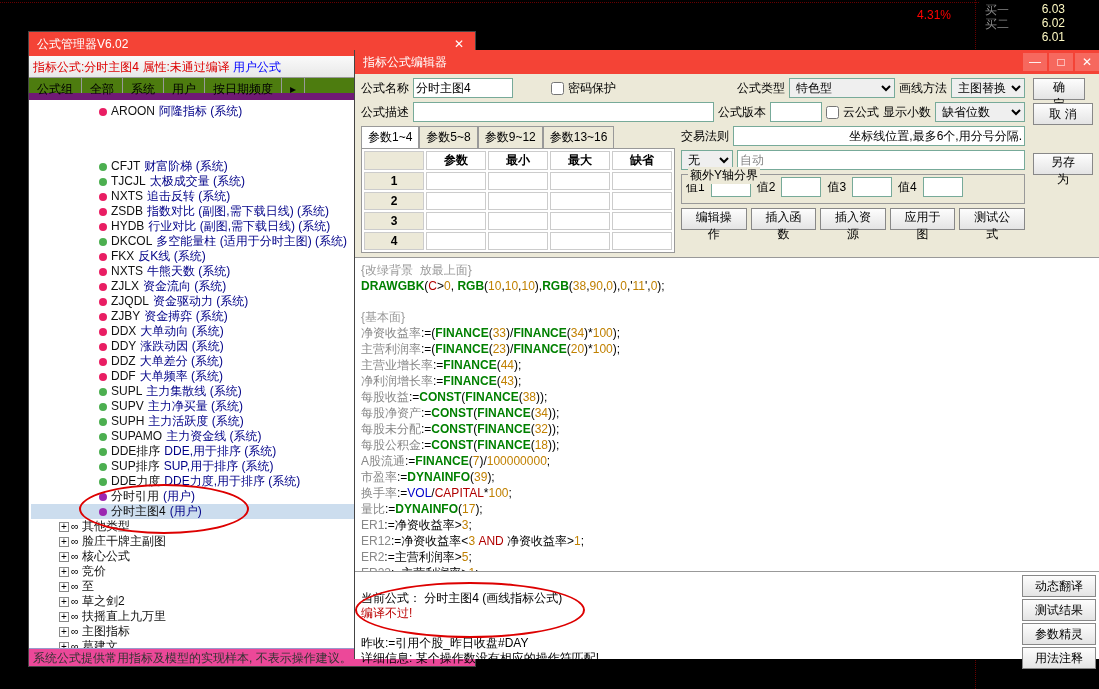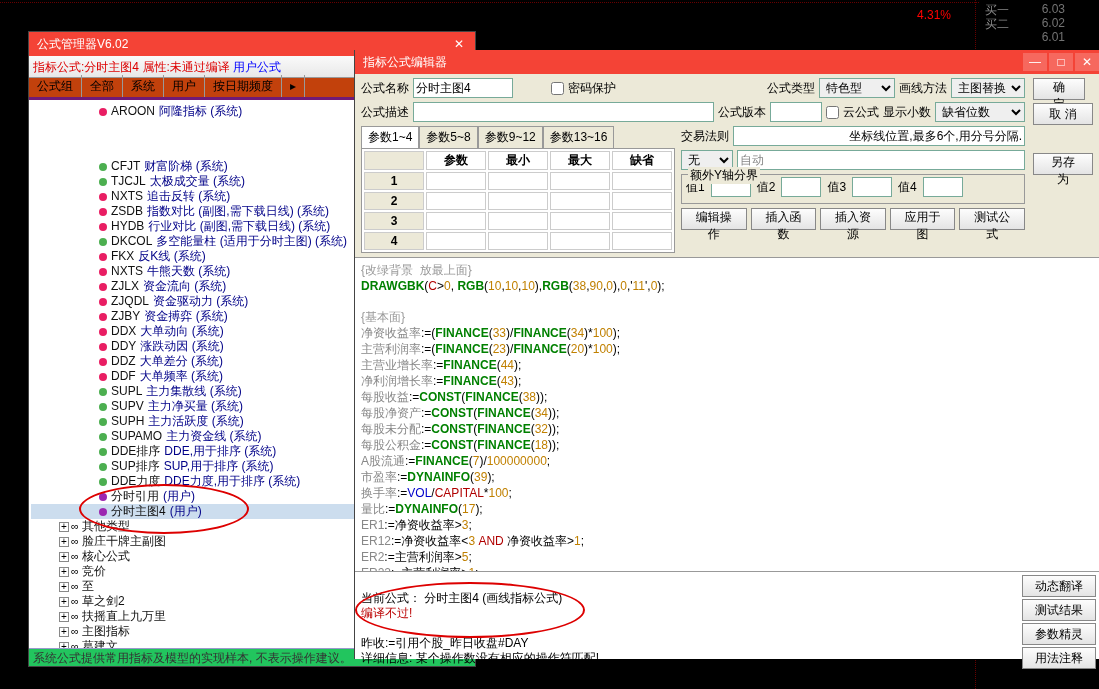--- a/index.html
+++ b/index.html
@@ -1,37 +1,37 @@
 <!DOCTYPE html>
 <html><head>
 <meta charset="utf-8">
 <style>
   * { box-sizing: border-box; margin: 0; padding: 0; font-family: "Microsoft YaHei", SimSun, sans-serif; font-size: 12px; }
   body { background: #000; width: 1099px; height: 689px; position: relative; overflow: hidden; }
   .bg-chart { position: absolute; top: 0; left: 0; width: 100%; height: 100%; }
   .bg-line-h { position:absolute; height:1px; border-top:1px dotted #600; }
   .bg-line-v { position:absolute; width:1px; border-left:1px dotted #600; }
   .bg-text { position:absolute; font-size:12px; }
-  .r { color:#f00; } .g { color:#737373; }
+  .r { color:#f00; } .g { color:#fef9c3; }
 
   .win-mgr { position:absolute; top:31px; left:28px; width:448px; height:636px; background:#fff; border:1px solid #444; }
   .win-mgr .title-bar { height:24px; background:#f44336; color:#fff; display:flex; align-items:center; padding-left:8px; }
   .win-mgr .title-bar .x { margin-left:auto; width:32px; height:24px; text-align:center; line-height:24px; }
   .win-mgr .sub-bar { height:22px; background:linear-gradient(#fafafa,#e8e8e8); border-bottom:1px solid #999; padding-left:4px; line-height:22px; }
   .sub-bar .red { color:#d00; } .sub-bar .blue { color:#00f; }
-  .tabs-row { height:22px; display:flex; background:#c2410c; border-bottom:3px solid #701a75;align-items:flex-end; }
+  .tabs-row { height:22px; display:flex; background:#4d7c0f; border-bottom:7px solid #701a75; }
   .tabs-row .tab { padding:0 8px; border-right:1px solid #999; line-height:22px; cursor:pointer; }
   .tree { height: calc(100% - 24px - 22px - 22px - 18px); overflow:hidden; background:#fff; padding:4px 2px; }
   .tree .row { height:15px; line-height:15px; white-space:nowrap; position:relative; }
   .tree .dot { display:inline-block; width:8px; height:8px; border-radius:50%; margin-right:4px; vertical-align:middle; }
   .dot.m { background:#e91e63; } .dot.g { background:#4caf50; } .dot.p { background:#9c27b0; }
   .tree .name { color:#111; }
   .tree .anno { color:#008; margin-left:4px; }
   .tree .box { display:inline-block; width:10px; height:10px; border:1px solid #888; text-align:center; line-height:8px; margin-right:2px; font-size:10px; vertical-align:middle; background:#fff;}
-  .footer-hint { position:absolute; bottom:0; left:0; right:0; height:18px; background:#22c55e; border-top:1px solid #99c; line-height:18px; padding-left:4px; color:#333; }
+  .footer-hint { position:absolute; bottom:0; left:0; right:0; height:18px; background:#ec4899; border-top:1px solid #99c; line-height:18px; padding-left:4px; color:#333; }
   .ellipse1, .ellipse2 { position:absolute; border:2px solid #d00; border-radius:50%; pointer-events:none; }
 
   .win-ed { position:absolute; top:50px; left:354px; right:0; height:609px; background:#fff; border-left:1px solid #444; }
   .win-ed .title-bar { height:24px; background:#f44336; color:#fff; display:flex; align-items:center; padding-left:8px; }
   .win-ed .title-bar .winbtn { width:24px; height:18px; margin-left:2px; background:rgba(255,255,255,0.2); text-align:center; line-height:18px; cursor:pointer; }
   .win-ed .top-panel { background:#ece9d8; padding:4px 6px; border-bottom:1px solid #999; }
   .form-row { display:flex; align-items:center; margin-bottom:4px; gap:4px; }
   .lbl { font-size:12px; }
   input.txt, select.sel { border:1px solid #7a9; height:20px; padding:0 2px; }
   .btn { border:1px solid #888; background:linear-gradient(#fdfdfd,#e4e4e4); height:22px; padding:0 12px; cursor:pointer; }
@@ -149,21 +149,21 @@
     <div style="display:flex; gap:8px;">
       <div style="flex:1;">
         <div class="form-row">
           <span class="lbl">公式名称</span>
           <input class="txt" style="width: 100px;" value="分时主图4">
           <span style="width:30px"></span>
           <input type="checkbox" style="">
           <span class="lbl">密码保护</span>
           <span style="flex:1"></span>
           <span class="lbl">公式类型</span>
-          <select class="sel" style="width:76px"><option>特色型</option></select>
+          <select class="sel" style="width:106px"><option>特色型</option></select>
           <span class="lbl">画线方法</span>
           <select class="sel" style="width:74px"><option>主图替换</option></select>
         </div>
         <div class="form-row">
           <span class="lbl">公式描述</span>
           <input class="txt" style="flex: 1 1 0%;" value="">
           <span class="lbl">公式版本</span>
           <input class="txt" style="width: 52px;" value="">
           <input type="checkbox" style="">
           <span class="lbl">云公式</span>

